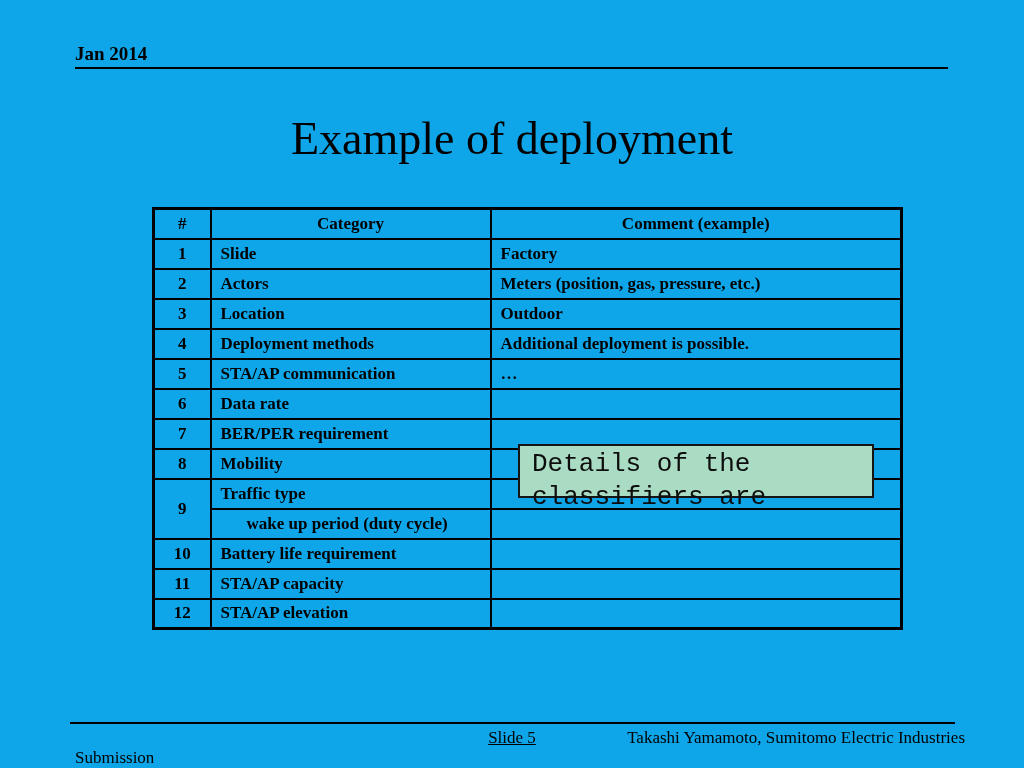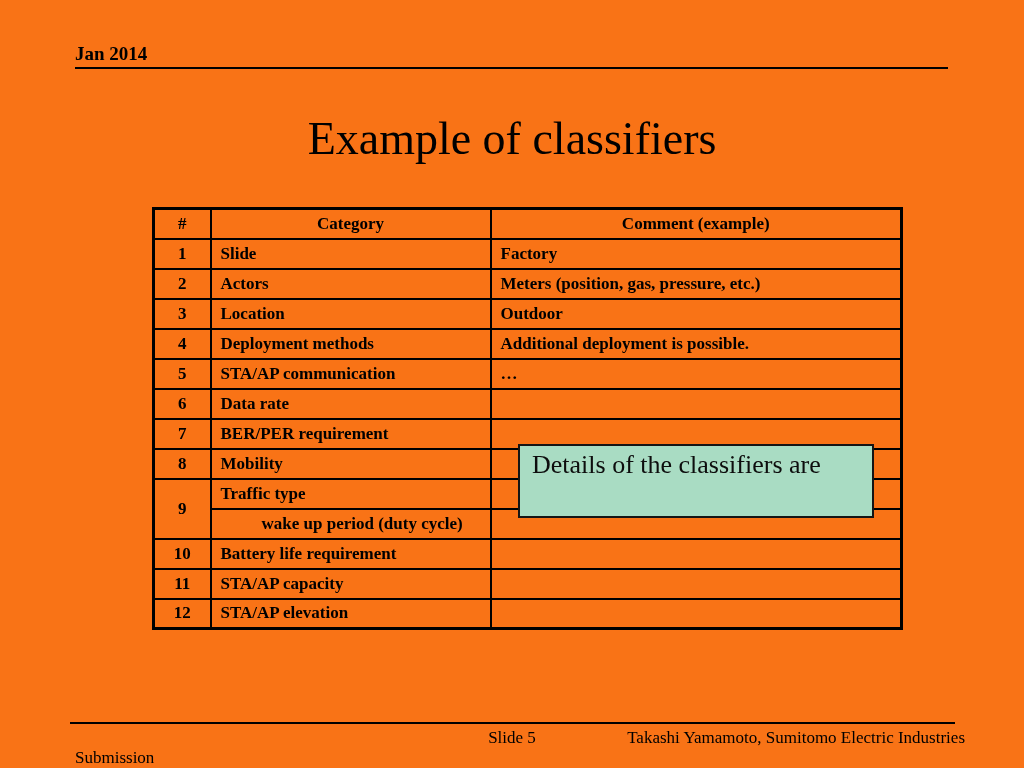--- a/index.html
+++ b/index.html
@@ -1,19 +1,19 @@
 <!DOCTYPE html>
 <html><head>
 <meta charset="utf-8">
 <style>
   * { margin:0; padding:0; box-sizing:border-box; }
   body { background:#888; font-family:"Liberation Serif", serif; }
   .slide {
     position:relative; width:1024px; height:768px;
-    background:#f97316; color:#000; overflow:hidden;
+    background:#0ea5e9; color:#000; overflow:hidden;
   }
   
   .header-left  { position:absolute; left:75px;  top:43px; font-size:19px; font-weight:bold; }
   .header-right { position:absolute; right:76px; top:43px; font-size:19px; font-weight:bold; }
   .header-rule  { position:absolute; left:75px;  top:67px; width:873px; height:2px; background:#000; }
   
   .slide-title {
     position:absolute; left:0; top:112px; width:100%;
     text-align:center; font-size:46px; font-weight:normal;
   }
@@ -27,43 +27,44 @@
   table.classifiers col.c-cat { width:280px; }
   table.classifiers col.c-com { width:411px; }
   table.classifiers th, table.classifiers td {
     border:2px solid #000; height:30px; vertical-align:middle;
     font-size:17px; font-weight:bold; overflow:hidden; white-space:nowrap;
   }
   table.classifiers th { text-align:center; }
   td.num { text-align:center; }
   td.cat { padding-left:9px; text-align:left; }
   td.com { padding-left:9px; text-align:left;border-radius:11px; }
-  td.sub { padding-left:50px; }
+  td.sub { padding-left:35px; }
   
   .callout {
-    position:absolute; left:518px; top:444px; width:356px; height:74px;
+    position:absolute; left:518px; top:444px; width:356px; height:54px;
     background:#a9dcc3; border:2px solid #151515;
     font-size:26px; line-height:33px; padding:2px 0 0 12px;
     color:#0d0d0d;
+    font-family:Liberation Mono, monospace;
   }
   
   .footer-rule   { position:absolute; left:70px; top:722px; width:885px; height:2px; background:#000; }
   .footer-left   { position:absolute; left:75px;  top:728px; font-size:17px;margin-top:20px; }
-  .footer-center { position:absolute; left:0; top:728px; width:100%; text-align:center; font-size:17px; }
+  .footer-center { position:absolute; left:0; top:728px; width:100%; text-align:center; font-size:17px;text-decoration:underline; }
   .footer-right  { position:absolute; right:59px; top:728px; font-size:17px; }
 </style>
 </head>
 <body>
 
 <div class="slide">
 
   <div class="header-left">Jan 2014</div>
   <div class="header-rule"></div>
 
-  <h1 class="slide-title">Example of classifiers</h1>
+  <h1 class="slide-title">Example of deployment</h1>
 
   <div class="table-wrap">
     <table class="classifiers">
       <colgroup>
           <col class="c-num">
           <col class="c-cat">
           <col class="c-com">
         </colgroup>
       <tbody>
           <tr>

